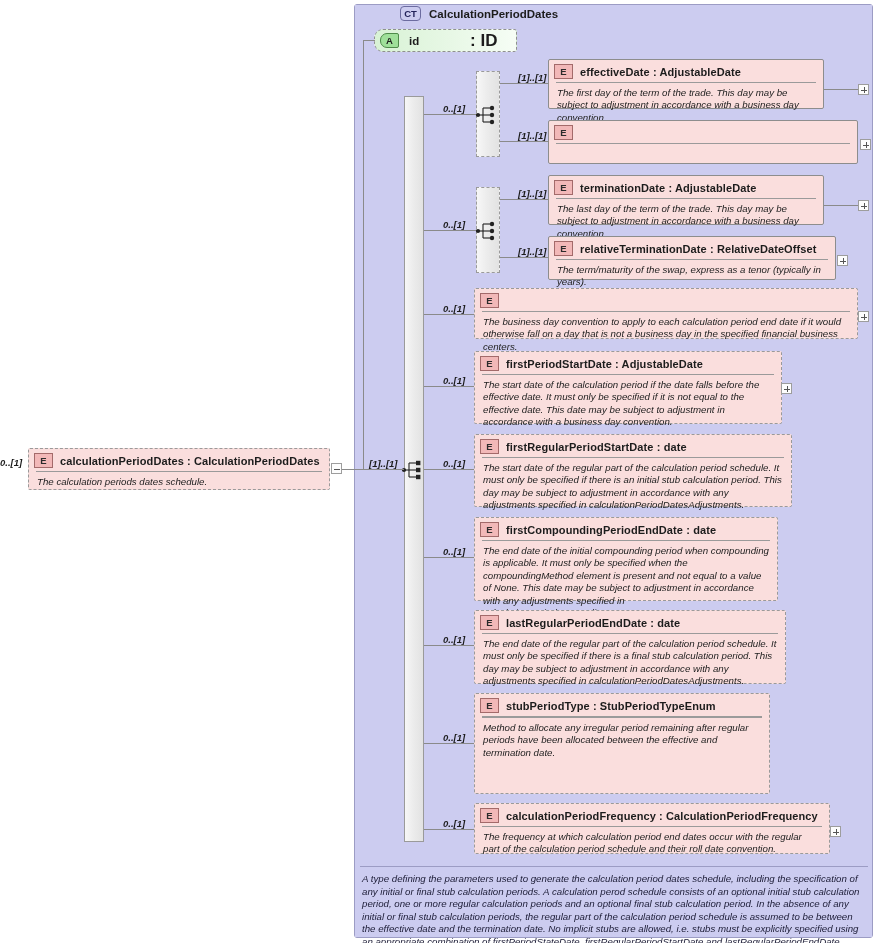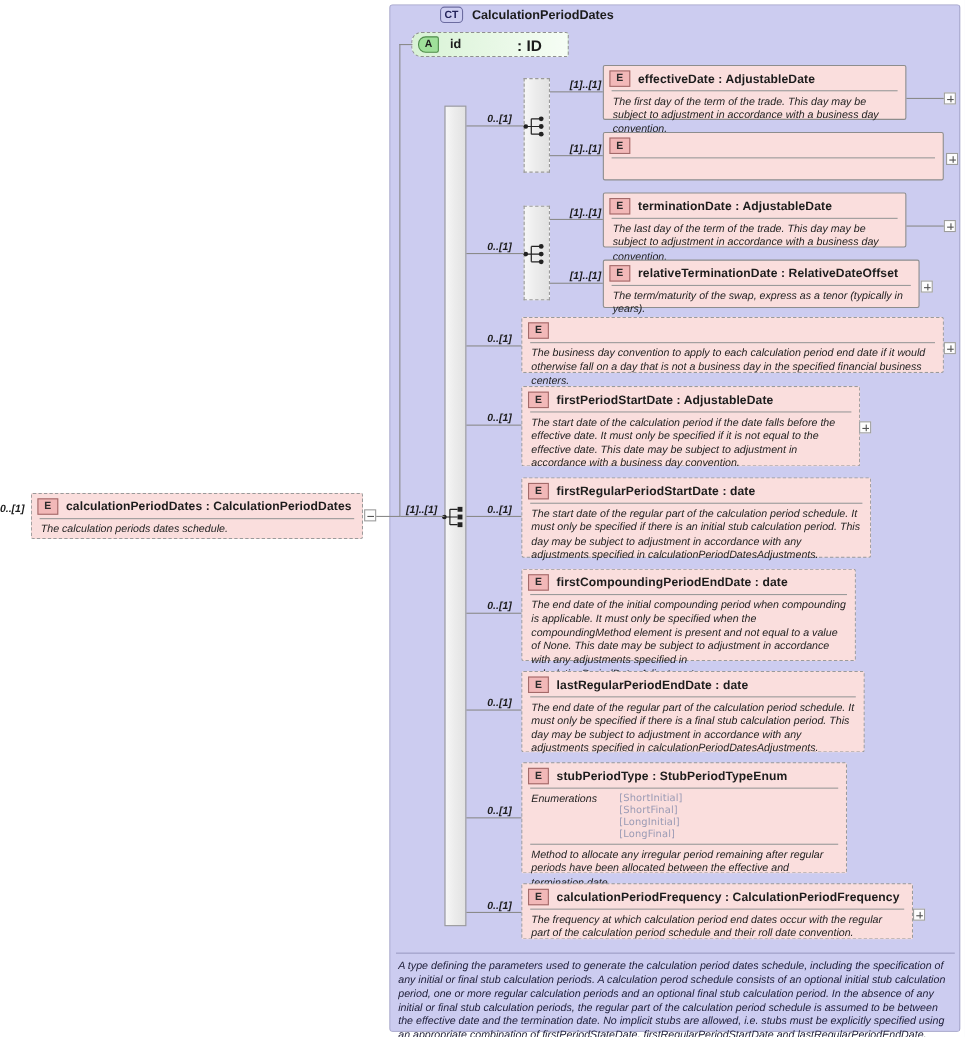--- a/index.html
+++ b/index.html
@@ -79,21 +79,21 @@
     gap:10px;
   }
   .abadge{
     width:19px;height:15px;box-sizing:border-box;
     background:#9fe09a;border:1px solid #4e8b4a;
     border-radius:7px 2px 2px 7px;
     font-size:9.5px;font-weight:bold;color:#1d1d1d;
     display:flex;align-items:center;justify-content:center;flex:none;
   }
   .attr .an{font-size:11.5px;font-weight:bold;color:#1c1c1c;}
-  .attr .at{font-size:14px;font-weight:bold;color:#1c1c1c;position:absolute;left:95px;}
+  .attr .at{font-size:17px;font-weight:bold;color:#1c1c1c;position:absolute;left:95px;}
 
   
   .ct-frame{
     position:absolute;
     box-sizing:border-box;
     background:#ccccf0;
     border:1px solid #9c9cc4;
     border-radius:3px;
   }
   .ct-hdr{
@@ -351,29 +351,20 @@
   </div>
   <div class="card" style="left:443px;top:634px;">0..[1]</div>
   <div class="ln lnh" style="left:424px;top:645px;width:50px;"></div>
 
   <div class="node" style="left:474px;top:693px;width:296px;height:101px;">
     <div class="hdr">
       <div class="ebadge">E</div>
       <div class="title"><span>stubPeriodType</span> <span>:</span> <span>StubPeriodTypeEnum</span></div>
     </div>
     <div class="rule"></div>
-    <div class="enum-wrap">
-      <div class="enum-label">Enumerations</div>
-      <div class="enum-vals">
-        <span>[ShortInitial]</span>
-        <span>[ShortFinal]</span>
-        <span>[LongInitial]</span>
-        <span>[LongFinal]</span>
-      </div>
-    </div>
     <div class="rule"></div>
     <div class="doc">Method to allocate any irregular period remaining after regular periods have been allocated between the effective and termination date.</div>
   </div>
   <div class="card" style="left:443px;top:732px;">0..[1]</div>
   <div class="ln lnh" style="left:424px;top:743px;width:50px;"></div>
 
   <div class="node" style="left:474px;top:803px;width:356px;height:51px;">
     <div class="hdr">
       <div class="ebadge">E</div>
       <div class="title"><span>calculationPeriodFrequency</span> <span>:</span> <span>CalculationPeriodFrequency</span></div>

